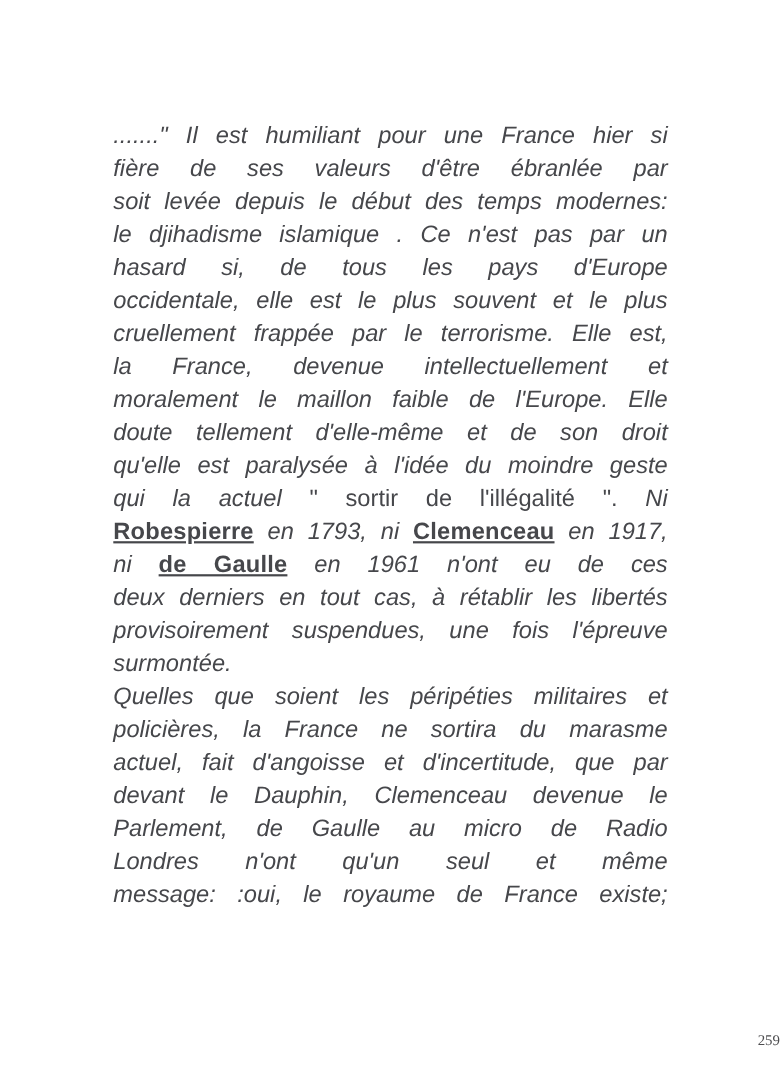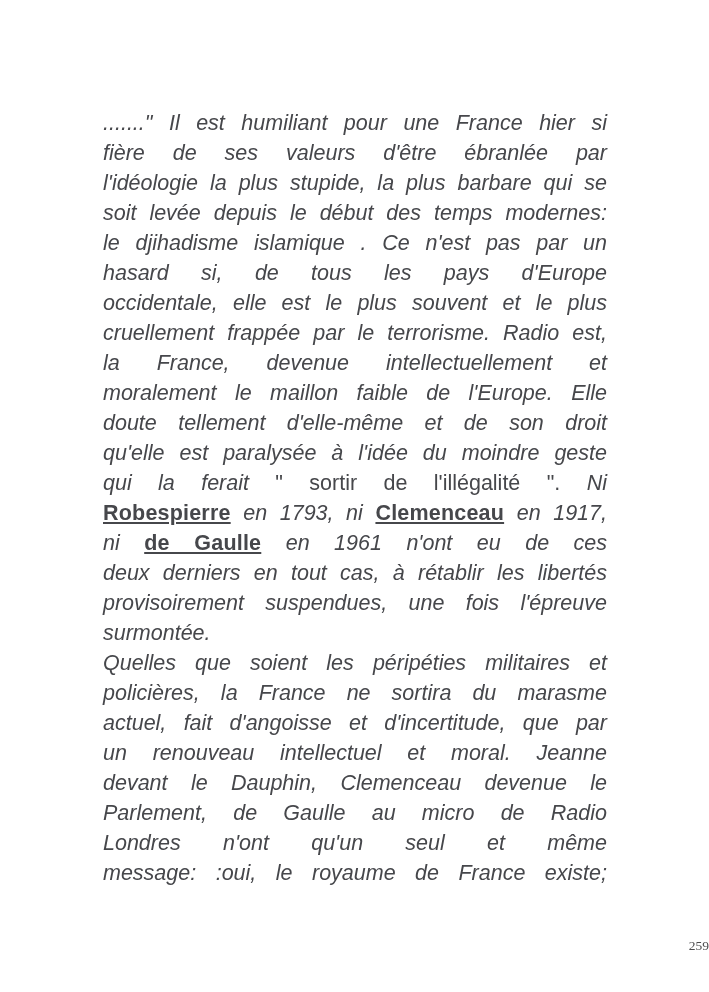--- a/index.html
+++ b/index.html
@@ -44,39 +44,37 @@
     color: #4c4c4e;
   }
 </style>
 </head>
 <body>
 
 <div class="page">
   <div class="text-block">
       <div class="line just"><span class="seg-i">......." Il est humiliant pour une France hier si</span></div>
       <div class="line just"><span class="seg-i">fière de ses valeurs d'être ébranlée par</span></div>
-      <div class="line just"><span class="seg-i">l'idéologie la plus stupide, la plus barbare qui se</span></div>
       <div class="line just"><span class="seg-i">soit levée depuis le début des temps modernes:</span></div>
       <div class="line just"><span class="seg-i">le djihadisme islamique . Ce n'est pas par un</span></div>
       <div class="line just"><span class="seg-i">hasard si, de tous les pays d'Europe</span></div>
       <div class="line just"><span class="seg-i">occidentale, elle est le plus souvent et le plus</span></div>
-      <div class="line just"><span class="seg-i">cruellement frappée par le terrorisme. Radio est,</span></div>
+      <div class="line just"><span class="seg-i">cruellement frappée par le terrorisme. Elle est,</span></div>
       <div class="line just"><span class="seg-i">la France, devenue intellectuellement et</span></div>
       <div class="line just"><span class="seg-i">moralement le maillon faible de l'Europe. Elle</span></div>
       <div class="line just"><span class="seg-i">doute tellement d'elle-même et de son droit</span></div>
       <div class="line just"><span class="seg-i">qu'elle est paralysée à l'idée du moindre geste</span></div>
-      <div class="line just"><span class="seg-i">qui la ferait </span><span class="seg-r">" sortir de l'illégalité ". </span><span class="seg-i">Ni</span></div>
+      <div class="line just"><span class="seg-i">qui la actuel </span><span class="seg-r">" sortir de l'illégalité ". </span><span class="seg-i">Ni</span></div>
       <div class="line just"><span class="seg-b">Robespierre</span><span class="seg-i"> en 1793, ni </span><span class="seg-b">Clemenceau</span><span class="seg-i"> en 1917,</span></div>
       <div class="line just"><span class="seg-i">ni </span><span class="seg-b">de Gaulle</span><span class="seg-i"> en 1961 n'ont eu de ces</span></div>
       <div class="line just"><span class="seg-i">deux derniers en tout cas, à rétablir les libertés</span></div>
       <div class="line just"><span class="seg-i">provisoirement suspendues, une fois l'épreuve</span></div>
       <div class="line"><span class="seg-i">surmontée.</span></div>
       <div class="line just"><span class="seg-i">Quelles que soient les péripéties militaires et</span></div>
       <div class="line just"><span class="seg-i">policières, la France ne sortira du marasme</span></div>
       <div class="line just"><span class="seg-i">actuel, fait d'angoisse et d'incertitude, que par</span></div>
-      <div class="line just"><span class="seg-i">un renouveau intellectuel et moral. Jeanne</span></div>
       <div class="line just"><span class="seg-i">devant le Dauphin, Clemenceau devenue le</span></div>
       <div class="line just"><span class="seg-i">Parlement, de Gaulle au micro de Radio</span></div>
       <div class="line just"><span class="seg-i">Londres n'ont qu'un seul et même</span></div>
       <div class="line just"><span class="seg-i">message: :oui, le royaume de France existe;</span></div>
     </div>
   <div class="page-number">259</div>
 </div>
 
 </body></html>

